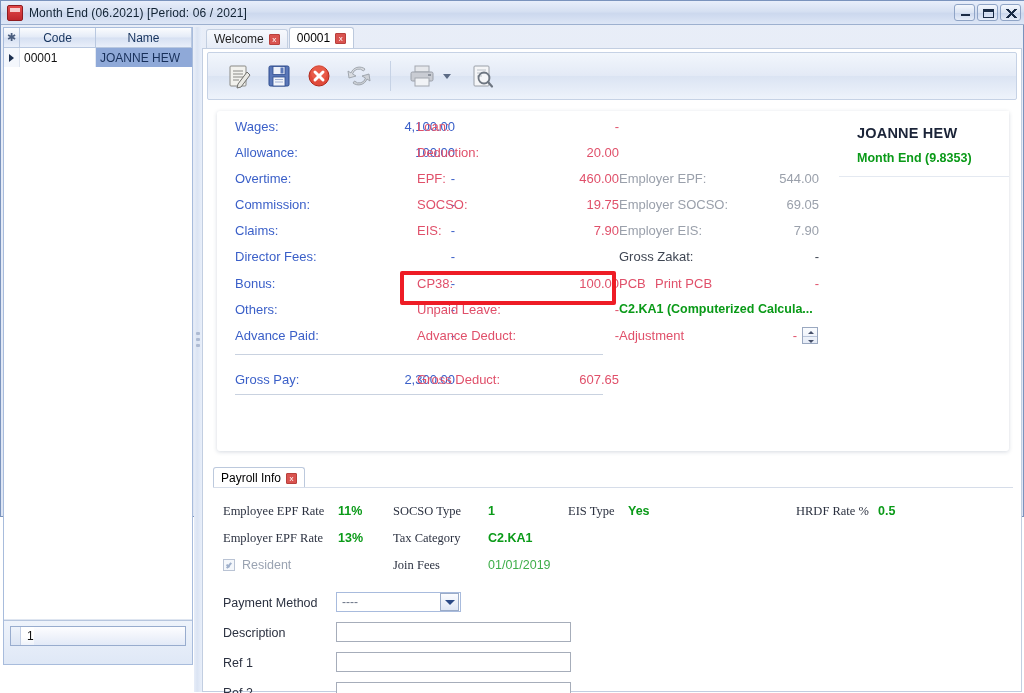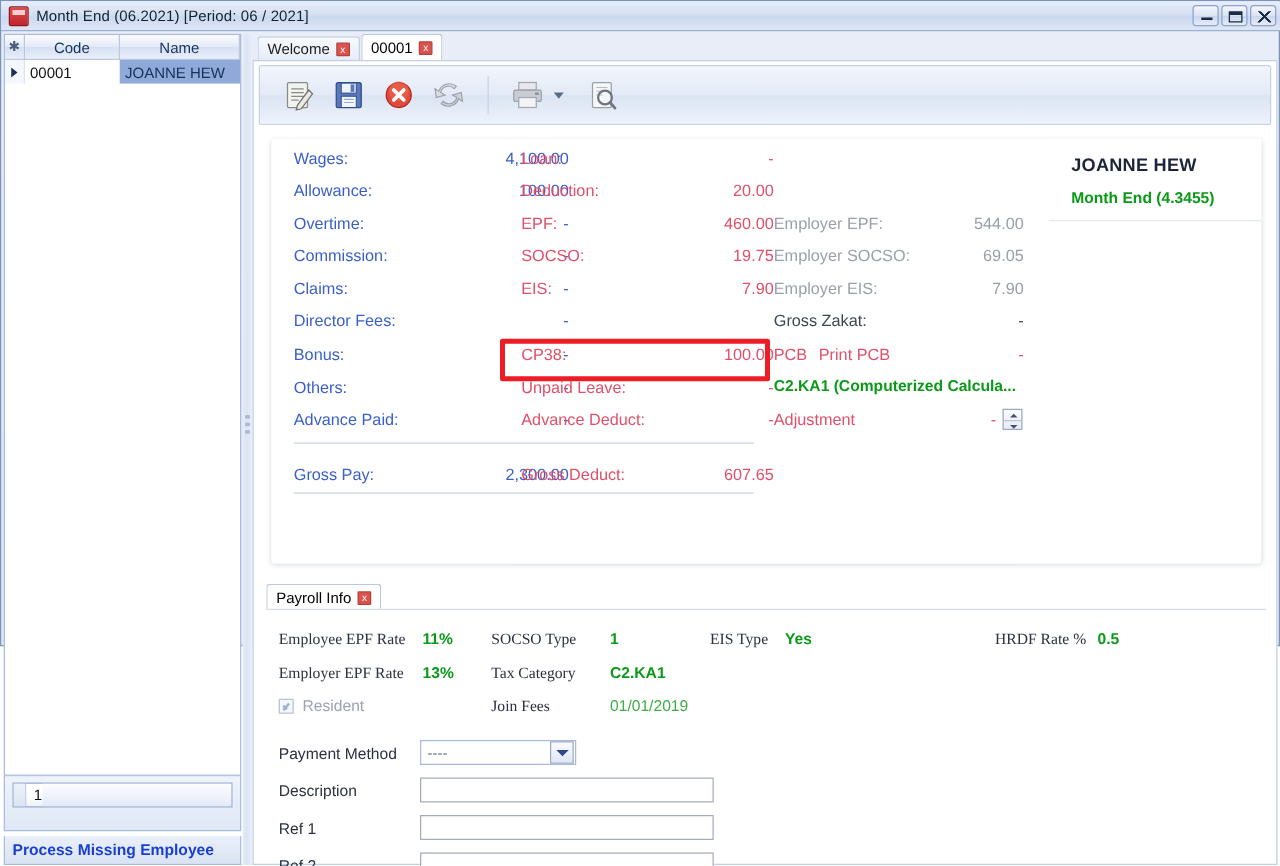--- a/index.html
+++ b/index.html
@@ -261,21 +261,20 @@
     </div>
     <div class="grid-body"></div>
     <div class="left-footer">
       <div class="pagebox">
         <div class="grip"></div>
         <div class="num">1</div>
         <div class="filler"></div>
       </div>
     </div>
   </div>
-  <div class="leftlink">Process Missing Employee</div>
 
   <div class="splitter">
     <div class="dots">
         <i></i>
         <i></i>
         <i></i>
       </div>
   </div>
 
   <div class="rightpanel">
@@ -431,21 +430,21 @@
 
         <div class="hr-line" style="top:243px"></div>
         <div class="payrow colA-l lbl-blue" style="top:255px">Gross Pay:</div>
         <div class="payrow colA-v val-blue" style="top:255px">2,300.00</div>
         <div class="payrow colB-l lbl-red" style="top:255px">Gross Deduct:</div>
         <div class="payrow colB-v val-red" style="top:255px">607.65</div>
         <div class="hr-line" style="top:283px"></div>
 
         <div class="namecard">
           <div class="nm">JOANNE HEW</div>
-          <div class="pd">Month End (4.3455)</div>
+          <div class="pd">Month End (9.8353)</div>
         </div>
 
       </div>
 
       <div class="lowertabs">
         <div class="tab active" style="background:#fff">
           <span>Payroll Info</span>
           <span class="tabx">x</span>
         </div>
       </div>

